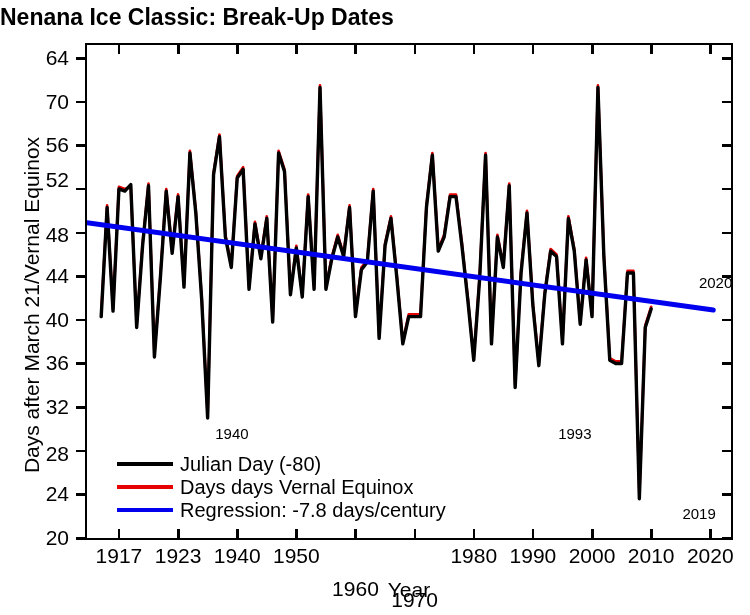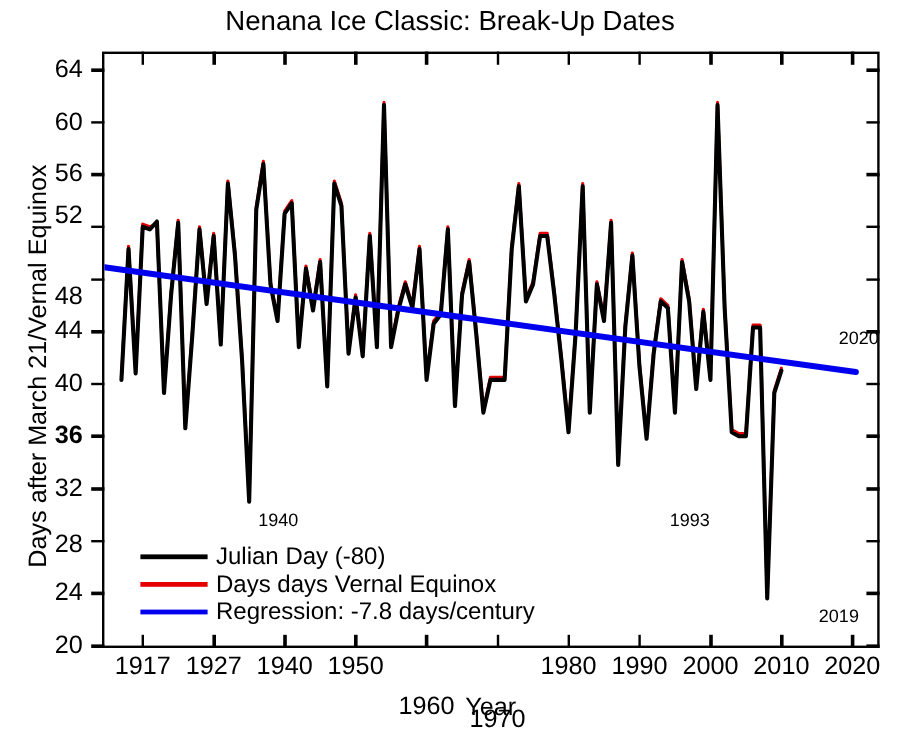--- a/index.html
+++ b/index.html
@@ -1,20 +1,20 @@
 <!DOCTYPE html>
 <html><head>
 <meta charset="utf-8">
 <style>
   html,body{margin:0;padding:0;background:#ffffff;}
   body{width:750px;height:615px;overflow:hidden;font-family:"Liberation Sans",sans-serif;color:#000;}
   #root{position:relative;width:750px;height:615px;}
   #chart-title{
-    position:absolute;left:0;top:4px;width:750px;text-align:center;
-    font-size:23px;font-weight:400;letter-spacing:0px;color:#000;
+    position:absolute;left:0;top:4px;width:750px;text-align:left;
+    font-size:23px;font-weight:700;letter-spacing:0px;color:#000;
   }
   #plot-frame{
     position:absolute;left:85px;top:43px;width:648px;height:497px;
     border:2px solid #000;box-sizing:border-box;background:#fff;
   }
   #plot-svg{position:absolute;left:0;top:0;}
   #ylabel{
     position:absolute;left:-262px;top:250px;width:560px;text-align:center;
     transform:rotate(-90deg);transform-origin:center center;
     font-size:21px;white-space:nowrap;
@@ -101,30 +101,30 @@
       <div class="tick" style="left: 650.165px; top: 529px; width: 2.5px; height: 11px;"></div>
       <div class="tick" style="left: 650.165px; top: 43px; width: 2.5px; height: 11px;"></div>
       <div class="tick" style="left: 709.302px; top: 529px; width: 2.5px; height: 11px;"></div>
       <div class="tick" style="left: 709.302px; top: 43px; width: 2.5px; height: 11px;"></div>
     </div>
   <div id="labels-layer">
       <div class="ytick-label" style="left: 23px; top: 527px;">20</div>
       <div class="ytick-label" style="left: 23px; top: 483.372px;">24</div>
       <div class="ytick-label" style="left: 23px; top: 443px;">28</div>
       <div class="ytick-label" style="left: 23px; top: 396.115px;">32</div>
-      <div class="ytick-label" style="left: 23px; top: 352.487px; font-weight: bold;">36</div>
+      <div class="ytick-label" style="left: 23px; top: 352.487px;">36</div>
       <div class="ytick-label" style="left: 23px; top: 308.858px;">40</div>
       <div class="ytick-label" style="left: 23px; top: 265.23px;">44</div>
-      <div class="ytick-label" style="left: 23px; top: 236px;">48</div>
+      <div class="ytick-label" style="left: 23px; top: 224px;">48</div>
       <div class="ytick-label" style="left: 23px; top: 169px;">52</div>
       <div class="ytick-label" style="left: 23px; top: 134.345px;">56</div>
-      <div class="ytick-label" style="left: 23px; top: 90.7168px;">60</div>
+      <div class="ytick-label" style="left: 23px; top: 90.7168px;">70</div>
       <div class="ytick-label" style="left: 23px; top: 47.0885px;">64</div>
       <div class="xtick-label" style="left: 83.9339px; top: 545px;">1917</div>
-      <div class="xtick-label" style="left: 143.071px; top: 545px;">1927</div>
+      <div class="xtick-label" style="left: 143.071px; top: 545px;">1923</div>
       <div class="xtick-label" style="left: 202.208px; top: 545px;">1940</div>
       <div class="xtick-label" style="left: 261.344px; top: 545px;">1950</div>
       <div class="xtick-label" style="left: 320.481px; top: 545px; margin-top: 33px;">1960</div>
       <div class="xtick-label" style="left: 379.618px; top: 566px; margin-top: 23px;">1970</div>
       <div class="xtick-label" style="left: 438.755px; top: 545px;">1980</div>
       <div class="xtick-label" style="left: 497.892px; top: 545px;">1990</div>
       <div class="xtick-label" style="left: 557.028px; top: 545px;">2000</div>
       <div class="xtick-label" style="left: 616.165px; top: 545px;">2010</div>
       <div class="xtick-label" style="left: 675.302px; top: 545px;">2020</div>
     </div>

